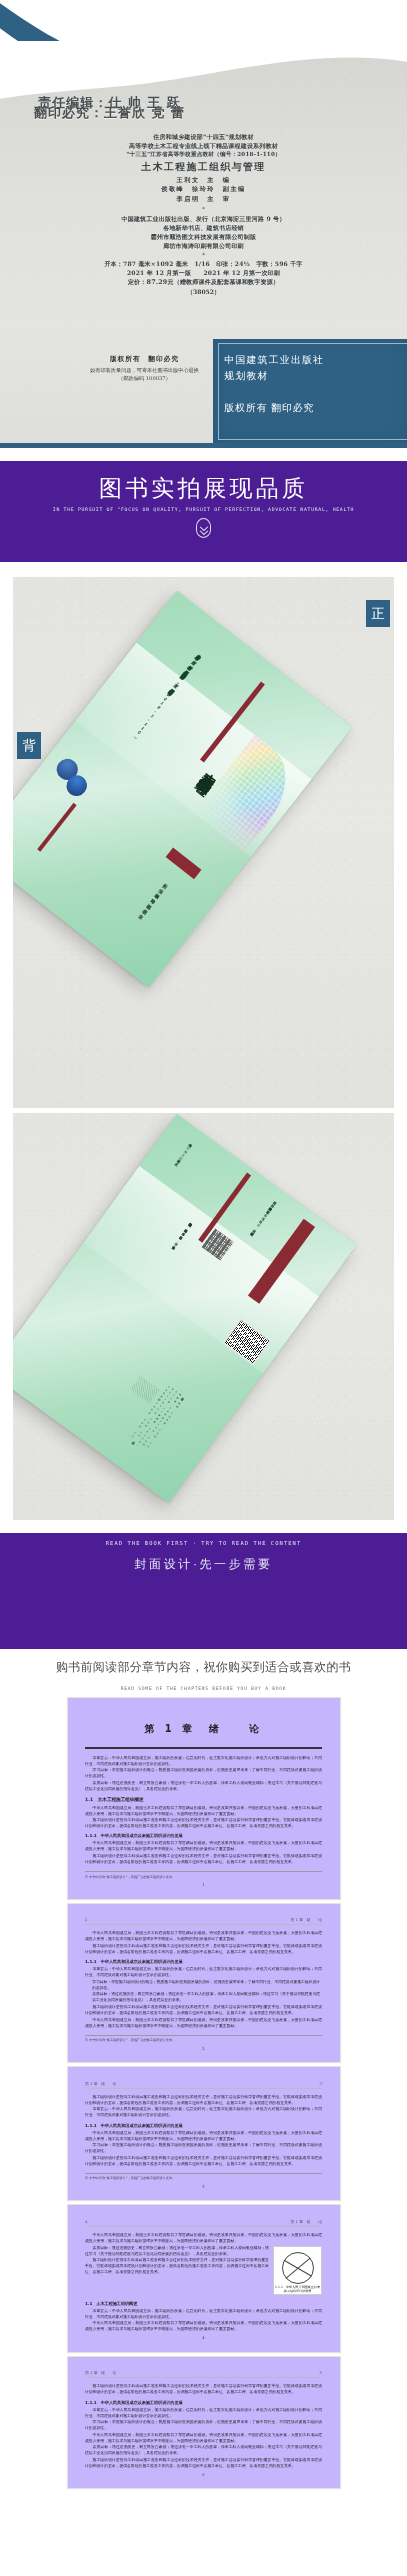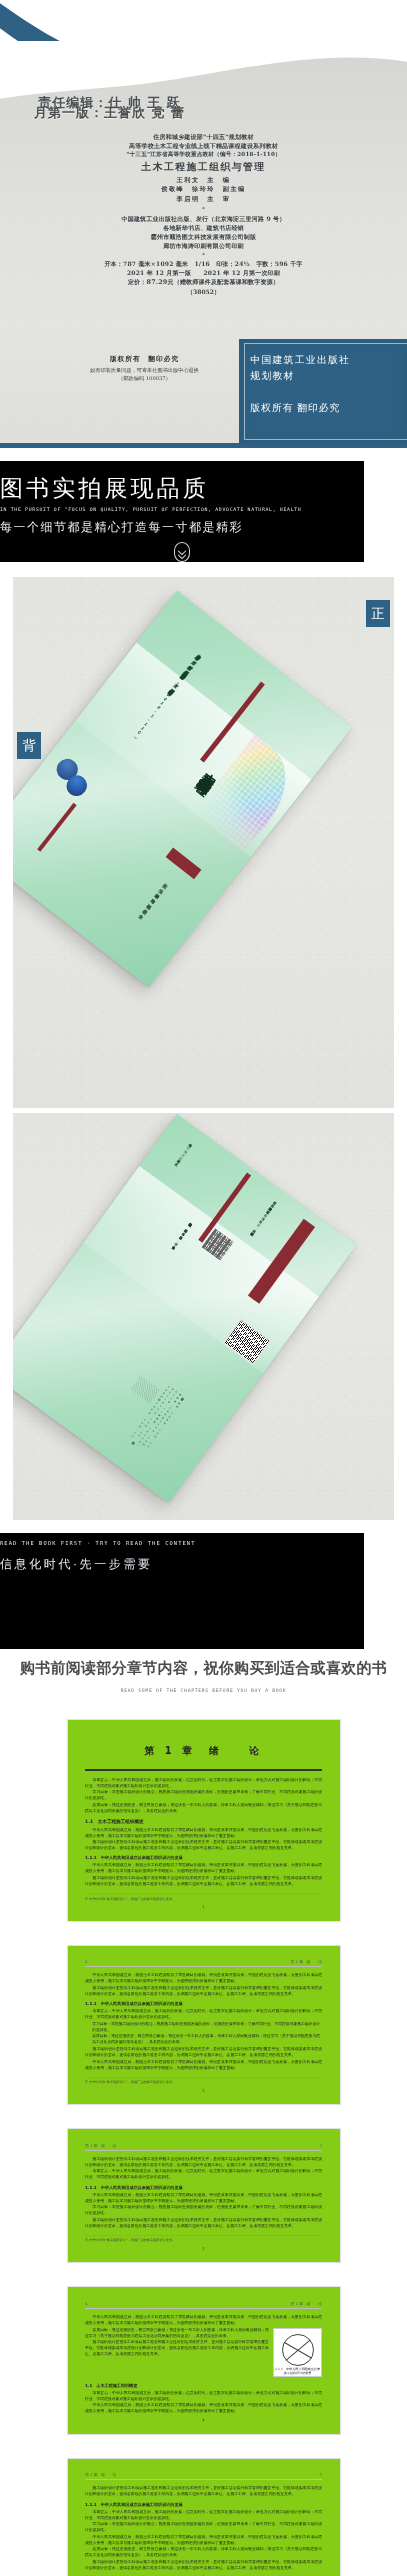--- a/index.html
+++ b/index.html
@@ -76,41 +76,41 @@
     font-family:"DejaVu Serif","Liberation Serif",serif;
     font-size:6.7px; font-weight:700; letter-spacing:1px; color:#2d3236;
   }
   .cp-addr{
     position:absolute; left:0; top:367px; width:289px; text-align:center;
     font-family:"DejaVu Serif","Liberation Serif",serif;
     font-size:5.2px; line-height:7.7px; color:#3c4145;
   }
   
   .cp-plate{
-    position:absolute; right:0; top:339px; width:168px; height:104px;
+    position:absolute; right:0; top:339px; width:194px; height:104px;
     background:#2e6184;
     box-shadow:inset 0 0 20.6px rgba(0,0,0,.08);
   }
   .cp-plate:before{
     content:""; position:absolute; left:5.2px; top:4.1px; right:-0.5px; bottom:3.1px;
     border:0.5px solid rgba(255,255,255,.55); border-right:none;
   }
   .cp-plate .pl1{
     position:absolute; left:11.3px; top:13.4px; color:#fff;
     font-size:9.8px; line-height:15.5px; letter-spacing:1.3px; font-weight:400;
   }
   .cp-plate .pl2{
     position:absolute; left:11.3px; top:63px; color:#fff;
     font-size:9.8px; letter-spacing:1px; font-weight:400;
   }
 
   
   .banner{
-    position:relative; width:364px; background:#000000; color:#fff;
-    text-align:left; overflow:hidden;
+    position:relative; width:407px; background:#4c1d95; color:#fff;
+    text-align:center; overflow:hidden;
   }
   .banner .cn-title{
     font-family:"DejaVu Serif","Liberation Serif",serif;
     font-weight:400;
     letter-spacing:3.1px;
   }
   .banner .en-sub{
     font-size:4.8px; letter-spacing:0.7px; color:#dfe7ed;
     font-family:"DejaVu Sans Mono","Liberation Mono",monospace;
   }
@@ -143,21 +143,21 @@
   .chev:after{ top:9.3px; }
 
   .b2 { height:116px; }
   .b2 .cn-title{ font-size:24px; line-height:28px; padding-top:16.5px; letter-spacing:1px;}
   .b2 .en-sub{ padding-top:7.2px; font-size:5.4px; letter-spacing:1.1px;}
   .b2 .cn-sub{ font-size:12px; padding-top:10.3px; letter-spacing:2.6px;}
 
   .tagline{
     width:407px; background:#fff; text-align:center; padding:10.3px 0 3.1px;
   }
-  .tagline .t1{ font-size:15px; color:#4c4c4c; letter-spacing:0.3px; font-weight:700;}
+  .tagline .t1{ font-size:12px; color:#4c4c4c; letter-spacing:0.3px; font-weight:400;}
   .tagline .t2{
     font-size:4.7px; color:#777; letter-spacing:0.7px; margin-top:9.3px;
     font-family:"DejaVu Sans Mono","Liberation Mono",monospace;
   }
 
   
   .photo{
     position:relative; width:381px; margin:0 auto; overflow:hidden;
     background:
       linear-gradient(180deg,#e3e3e0 0%,#e7e7e4 45%,#e1e1de 100%);
@@ -284,21 +284,21 @@
   }
   .tab:after{
     content:""; position:absolute; left:5.2px; top:6.2px; width:24px; height:27px;
     border:1px solid #2e6184; z-index:-1;
   }
   .tab-right{ right:4.1px; top:23px; }
   .tab-left{ left:4.1px; top:155px; }
 
   
   .pv{
-    width:274px; margin:23px auto 0; background:#84cc16;
+    width:274px; margin:3px auto 0; background:#c4b5fd;
     border:0.5px solid #e2e2e2;
     box-shadow:0 0.5px 1.5px rgba(0,0,0,.06);
     padding:13.4px 17.5px 11.3px;
     position:relative;
     font-family:"DejaVu Serif","Liberation Serif",serif;
     color:#232323;
   }
   .pv .hdr{
     font-size:3.8px; color:#555; display:flex; justify-content:space-between;
     padding-bottom:2.1px; margin-bottom:5.2px;
@@ -361,21 +361,21 @@
     </svg>
     <div class="cp-grey-field">
       <div class="cp-noise"></div>
     </div>
     <svg class="cp-grey-mask" viewBox="0 0 790 120" preserveAspectRatio="none">
       <path d="M0,0 L790,0 L790,40 C600,10 420,70 250,86 C150,95 70,100 0,112 Z" fill="#ffffff"></path>
     </svg>
 
     <div class="cp-editors">
       <div>责任编辑：仕 帅 王 跃</div>
-      <div>月第一版：王誉欣 党 蕾</div>
+      <div>翻印必究：王誉欣 党 蕾</div>
     </div>
 
     <div class="cp-body">
       <div class="l">住房和城乡建设部“十四五”规划教材</div>
       <div class="l">高等学校土木工程专业线上线下精品课程建设系列教材</div>
       <div class="l sm">“十三五”江苏省高等学校重点教材（编号：2018-1-110）</div>
       <div class="big">土木工程施工组织与管理</div>
       <div class="sub">王利文　主　编</div>
       <div class="sub">侯敬峰　徐玲玲　副主编</div>
       <div class="sub">李启明　主　审</div>
@@ -404,21 +404,20 @@
       </div>
       <div class="pl2">版权所有 翻印必究</div>
     </div>
   </section>
 
   <div class="banner-top-rule"></div>
   <div class="banner-gap"></div>
   <section class="banner b1">
     <div class="cn-title">图书实拍展现品质</div>
     <div class="en-sub">IN THE PURSUIT OF "FOCUS ON QUALITY, PURSUIT OF PERFECTION, ADVOCATE NATURAL, HEALTH</div>
-    <div class="cn-sub">每一个细节都是精心打造每一寸都是精彩</div>
     <div class="chev"></div>
   </section>
 
   <section class="photo ph1">
     <div class="grain"></div>
     <div class="book book1">
       <div class="cover"></div>
       <div class="whiteband"></div>
       <div class="mosaic"></div>
       <div class="maroon m1"></div>
@@ -449,21 +448,21 @@
       <div class="btext bt1">责任编辑：仕 帅 王 跃　封面设计：李志立</div>
       <div class="btext bt2">慕课用　扫码看，分类输入入口和密码　对应观看，点击“完成”即可　后，“完成后，翻印电费限度。</div>
       <div class="btext bt3">配套数字课程在线获取方式：　扫码进入本书页面，点击右上角“立即获取资源”，选择“考工输入入口密码”。</div>
       <div class="btext bt4">网址：www.cabp.com.cn　www.cabplink.com　http://www.china-building.com.cn　邮箱：cabp@cabp.com.cn</div>
     </div>
   </section>
 
   <div class="banner-gap"></div>
   <section class="banner b2">
     <div class="en-sub">READ THE BOOK FIRST · TRY TO READ THE CONTENT</div>
-    <div class="cn-sub">信息化时代·先一步需要</div>
+    <div class="cn-sub">封面设计·先一步需要</div>
   </section>
   <div class="tagline">
     <div class="t1">购书前阅读部分章节内容，祝你购买到适合或喜欢的书</div>
     <div class="t2">READ SOME OF THE CHAPTERS BEFORE YOU BUY A BOOK</div>
   </div>
 
   <article class="pv">
     <div class="chap">第 1 章　绪　　论</div>
     <div class="dblrule"></div>
     <p>本章要点：中华人民共和国成立后，施工组织的发展；信息化时代，催生数字化施工组织设计；承包方式对施工组织设计的影响；不同行业、不同建设对象对施工组织设计要求的差异性。</p>

